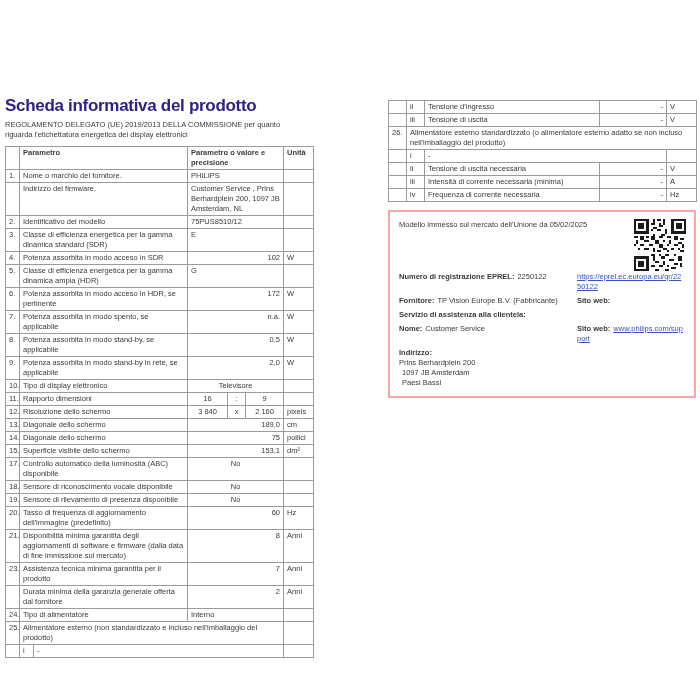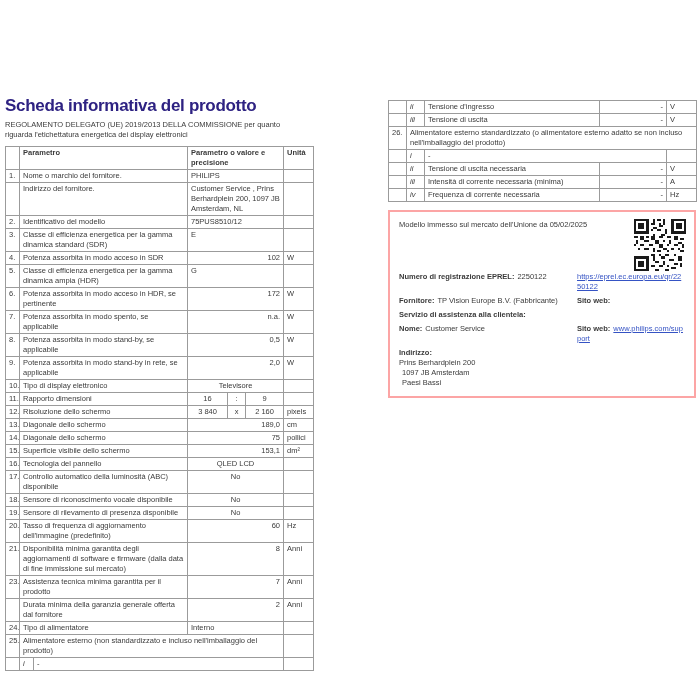--- a/index.html
+++ b/index.html
@@ -11,21 +11,21 @@
   .page{position:relative;width:700px;height:700px;background:#fff;overflow:hidden;}
   .left-col{position:absolute;left:5px;top:96px;width:308px;}
   .right-col{position:absolute;left:388px;top:100px;width:308px;}
   h1.title{font-size:17px;font-weight:bold;color:var(--title-color);margin:0 0 4px 0;letter-spacing:-0.3px;}
   .reg{font-size:7.5px;line-height:10px;margin:0 0 6px 0;width:286px;color:var(--text-color);}
   table.spec{border-collapse:collapse;width:100%;font-size:7.5px;color:var(--text-color);table-layout:fixed;}
   table.spec td{border:1px solid var(--border-color);padding:1px 3px;vertical-align:top;line-height:10px;overflow:hidden;}
   td.c-num{padding-left:2px;padding-right:1px;}
   .va-r{text-align:right;} .va-c{text-align:center;} .va-l{text-align:left;}
   tr.hdr td{font-weight:bold;}
-  .roman{font-style:italic;}
+  .roman{}
   .market-box{margin-top:8px;border:2px solid #fca5a5;background:#fff;padding:8px 9px 8px 9px;position:relative;font-size:7.5px;line-height:10px;}
   .box-row{display:flex;margin-bottom:4px;}
   .box-left{flex:0 0 178px;padding-right:6px;}
   .box-right{flex:1;min-width:0;}
   .box-row b{margin-right:3px;}
   a.lnk{color:var(--link-color);text-decoration:underline;word-break:break-all;cursor:pointer;}
   .model-line{margin-bottom:42px;padding-right:60px;}
   .qr{position:absolute;top:7px;right:8px;width:52px;height:52px;}
   .addr-block div{line-height:10px;}
   .indent{padding-left:3px;}
@@ -59,21 +59,21 @@
           </tr>
 
       <tr>
             <td class="c-num">1.</td>
             <td colspan="2">Nome o marchio del fornitore.</td>
             <td colspan="3" class="va-l">PHILIPS</td>
             <td></td>
           </tr>
       <tr>
             <td class="c-num"></td>
-            <td colspan="2">Indirizzo del fornitore.</td>
+            <td colspan="2">Indirizzo del firmware.</td>
             <td colspan="3" class="va-l">Customer Service , Prins Berhardplein 200, 1097 JB Amsterdam, NL</td>
             <td></td>
           </tr>
       <tr>
             <td class="c-num">2.</td>
             <td colspan="2">Identificativo del modello</td>
             <td colspan="3" class="va-l">75PUS8510/12</td>
             <td></td>
           </tr>
       <tr>
@@ -150,26 +150,20 @@
             <td class="c-num">14.</td>
             <td colspan="2">Diagonale dello schermo</td>
             <td colspan="3" class="va-r">75</td>
             <td>pollici</td>
           </tr>
       <tr>
             <td class="c-num">15.</td>
             <td colspan="2">Superficie visibile dello schermo</td>
             <td colspan="3" class="va-r">153,1</td>
             <td>dm²</td>
-          </tr>
-      <tr>
-            <td class="c-num">16.</td>
-            <td colspan="2">Tecnologia del pannello</td>
-            <td colspan="3" class="va-c">QLED LCD</td>
-            <td></td>
           </tr>
       <tr>
             <td class="c-num">17.</td>
             <td colspan="2">Controllo automatico della luminosità (ABC) disponibile</td>
             <td colspan="3" class="va-c">No</td>
             <td></td>
           </tr>
       <tr>
             <td class="c-num">18.</td>
             <td colspan="2">Sensore di riconoscimento vocale disponibile</td>

